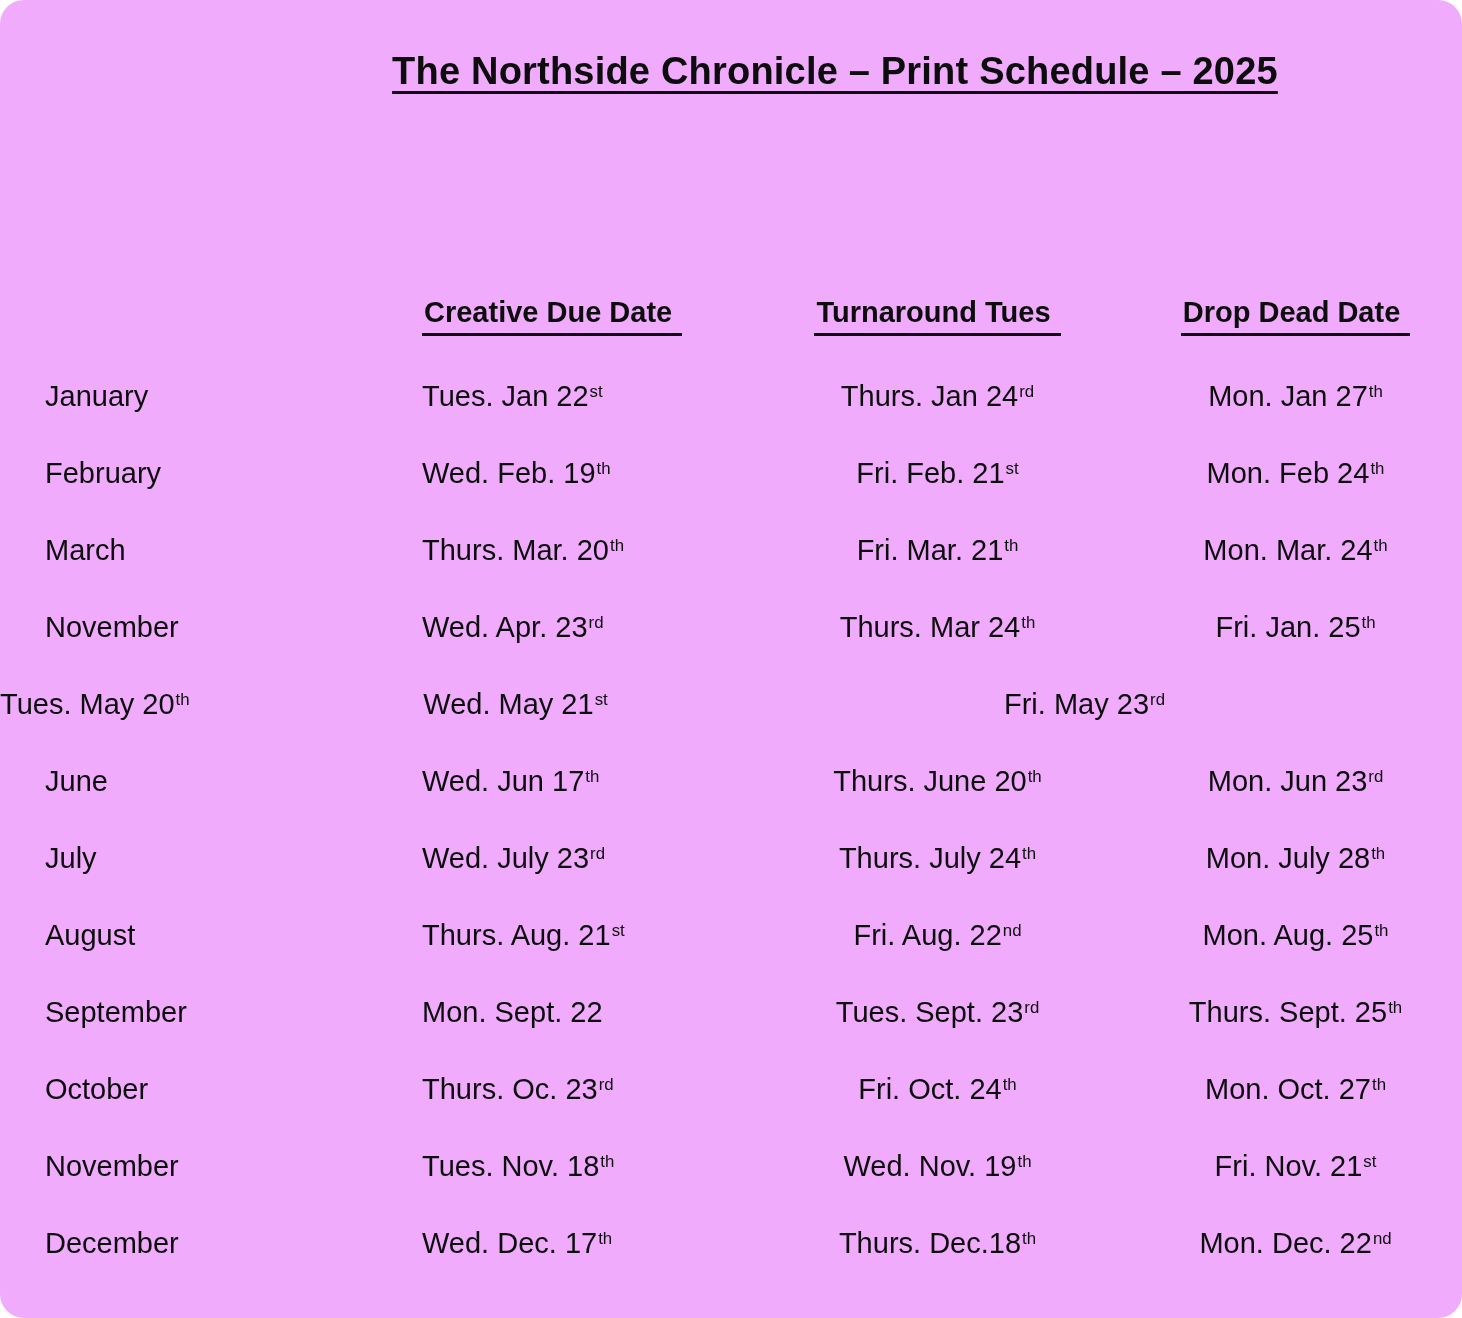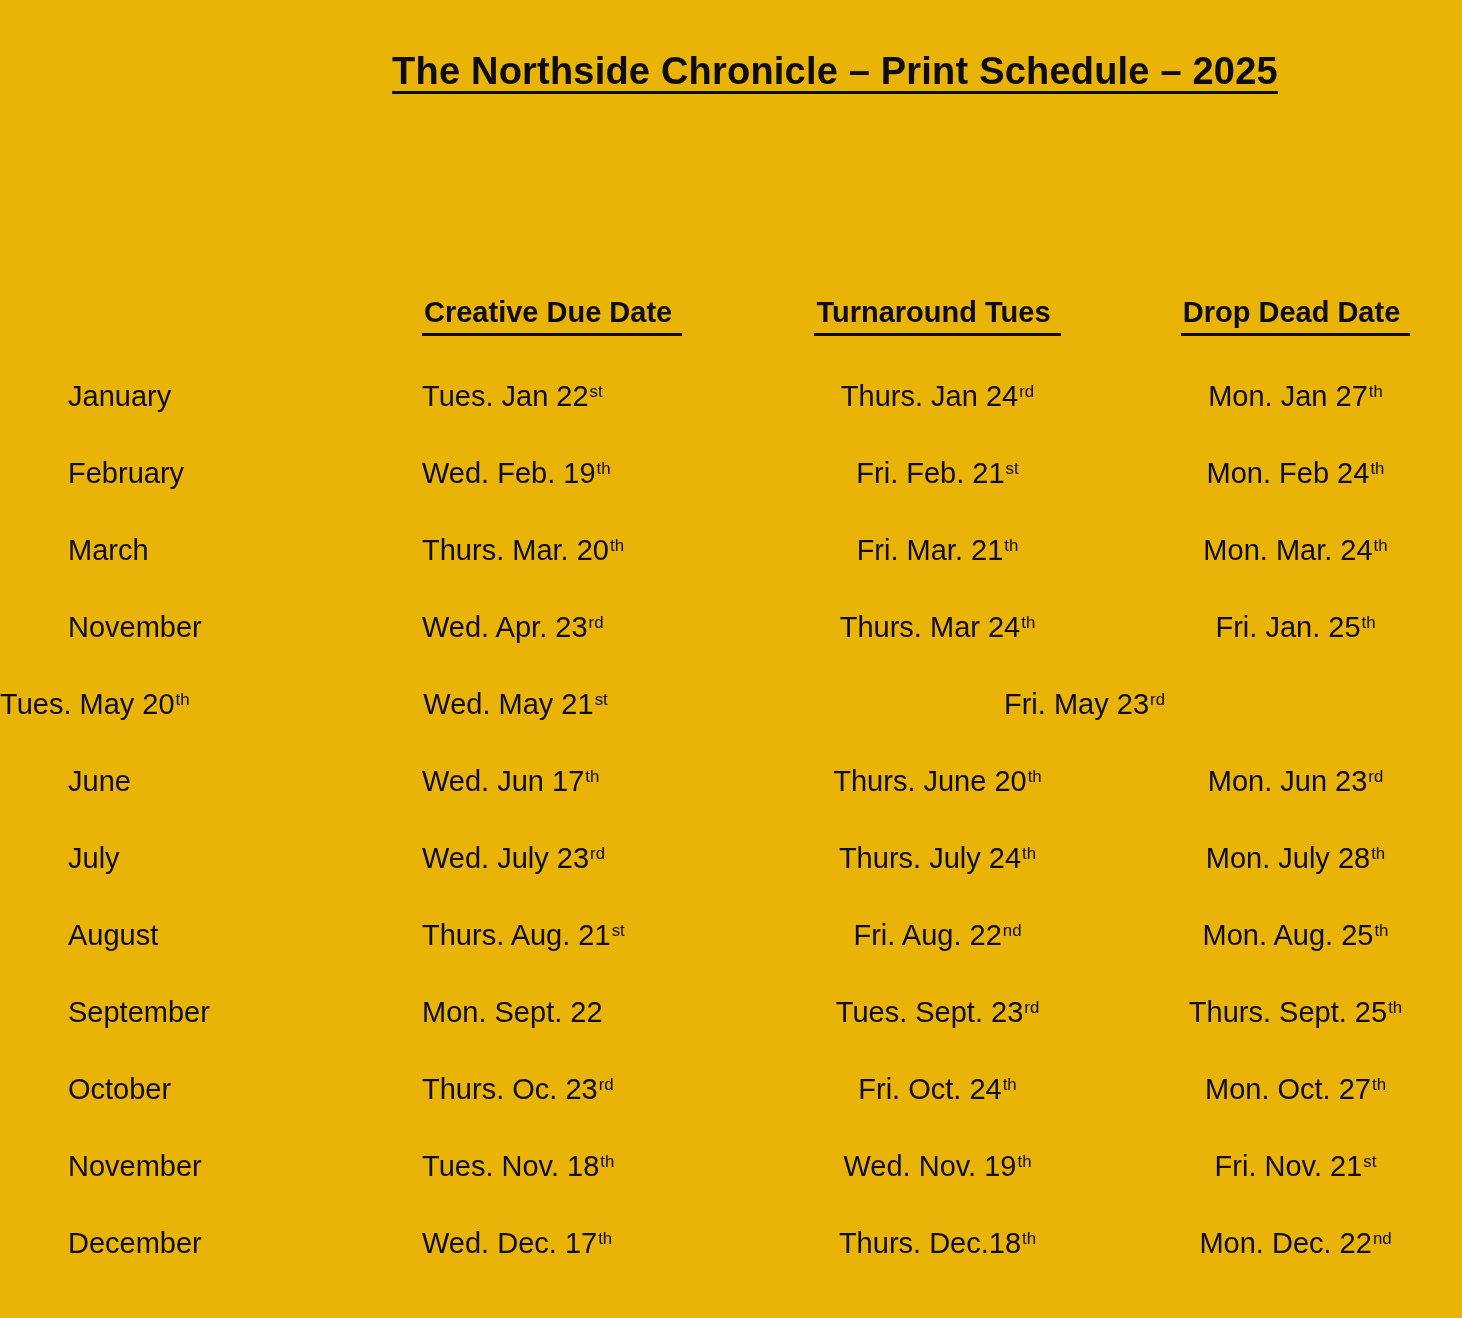--- a/index.html
+++ b/index.html
@@ -5,22 +5,23 @@
   * { margin: 0; padding: 0; box-sizing: border-box; }
   html, body { background: #ffffff; }
   body {
     font-family: "Liberation Sans", "DejaVu Sans", sans-serif;
     color: #0d0d0d;
   }
   .page {
     position: relative;
     width: 1462px;
     height: 1318px;
-    background: #eab308;
+    background: #f0abfc;
     overflow: hidden;
+    border-radius: 24px;
   }
   .title {
     position: absolute;
     top: 50px;
     left: 0;
     right: 0;
     padding-left: 208px; 
     text-align: center;
     font-size: 38px;
     font-weight: 700;
@@ -42,21 +43,21 @@
   }
   .row {
     display: flex;
     align-items: center;
     height: 77px;
     font-size: 29px;
   }
   .cell { white-space: nowrap; }
   .cell.month {
     width: 422px;
-    padding-left: 68px;
+    padding-left: 45px;
   }
   .cell.creative { width: 348px; text-align: left; }
   .cell.proof    { width: 335px; text-align: center; }
   .cell.dropdead { flex: 1; text-align: center; padding-left: 24px; }
   .hdr {
     display: inline-block;
     font-size: 29px;
     font-weight: 700;
     border-bottom: 3px solid #0d0d0d;
     padding: 0 10px 4px 2px;

